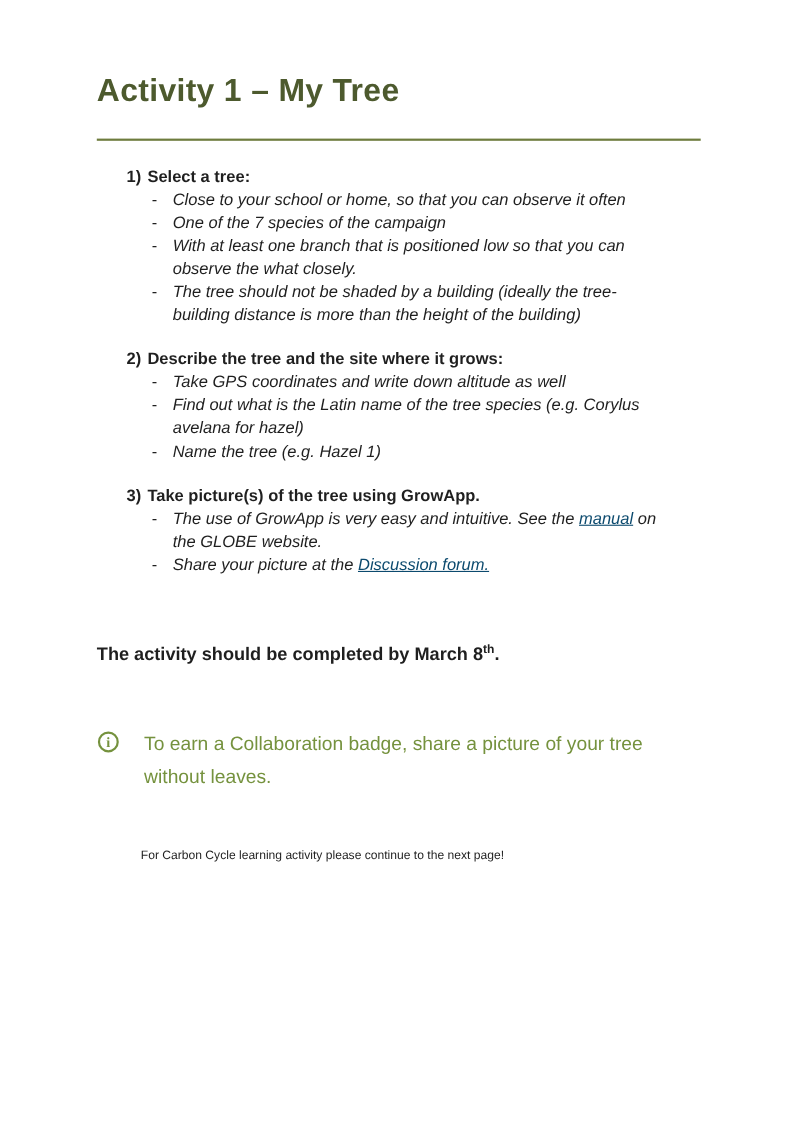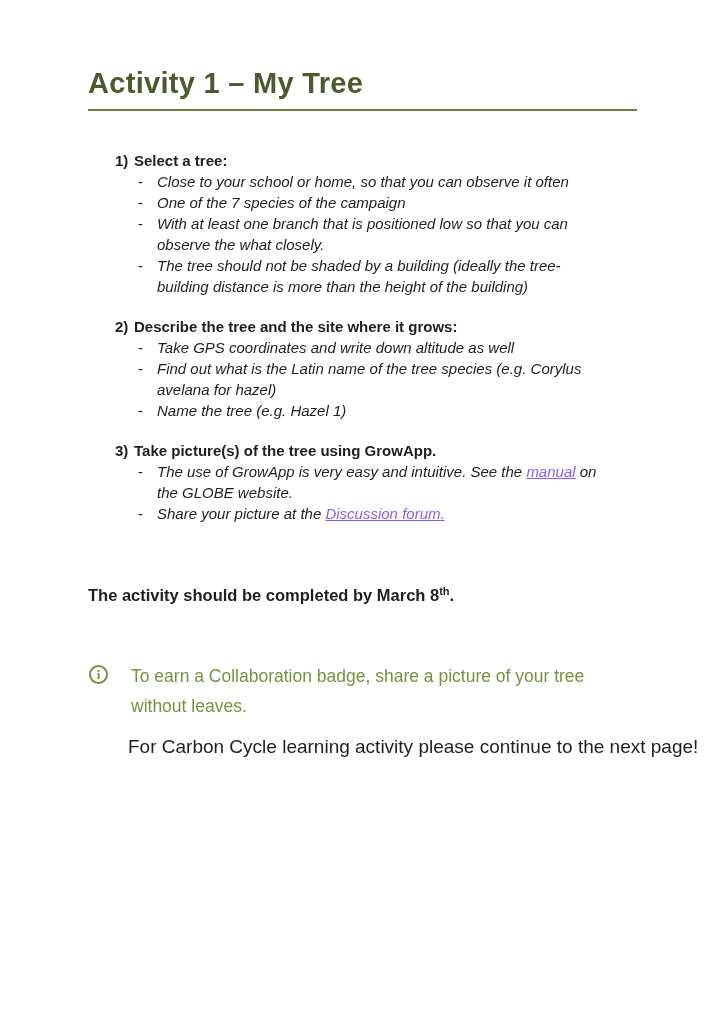--- a/index.html
+++ b/index.html
@@ -17,21 +17,21 @@
     overflow: hidden;
   }
 
   
   .title-wrap {
     position: absolute;
     left: 88px;
     top: 66px;
     width: 549px;
     border-bottom: 2px solid #6e7c3e;
-    padding-bottom: 9px;
+    padding-bottom: 26px;
   }
   .title {
     margin: 0;
     font-size: 29px;
     line-height: 34px;
     font-weight: bold;
     letter-spacing: 0.3px;
     color: #4d5a2e;
   }
 
@@ -53,21 +53,21 @@
   .num { width: 19px; flex-shrink: 0; }
   .bullet {
     display: flex;
     padding-left: 23px;
     white-space: nowrap;
   }
   .dash { width: 19px; flex-shrink: 0; }
   .btext { flex: 1; font-style: italic; }
 
   a.link {
-    color: #8b5cf6;
+    color: #0c4a6e;
     text-decoration: underline;
     cursor: pointer;
   }
 
   
   .deadline {
     position: absolute;
     left: 88px;
     top: 584px;
     width: 549px;
@@ -104,22 +104,22 @@
     font-size: 13px;
     line-height: 15px;
     text-align: center;
     font-weight: bold;
   }
 
   
   .footer-note {
     position: absolute;
     left: 128px;
-    top: 736px;
-    font-size: 19px;
+    top: 768px;
+    font-size: 11px;
     line-height: 21px;
   }
 </style>
 </head>
 <body>
 
 <div class="page">
 
   <div class="title-wrap">
     <h1 class="title">Activity 1 – My Tree</h1>

